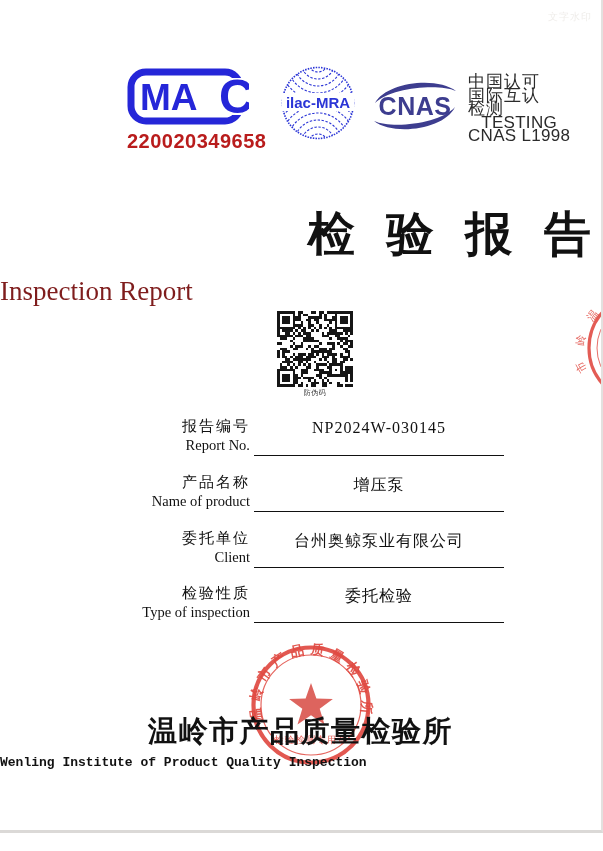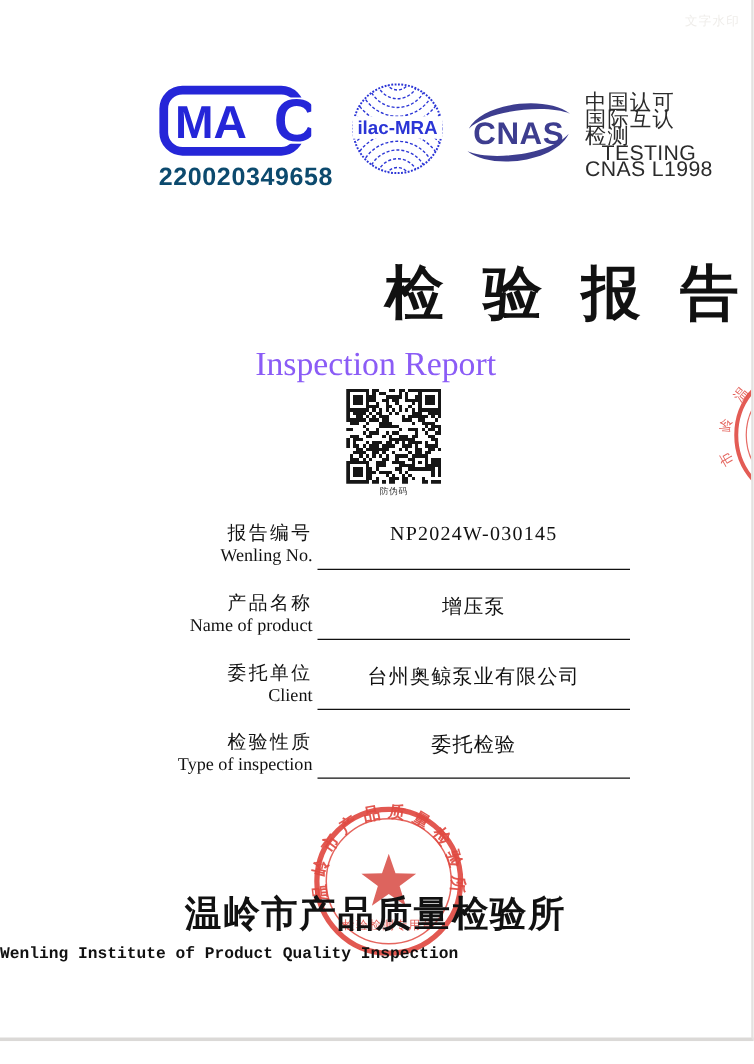--- a/index.html
+++ b/index.html
@@ -9,33 +9,33 @@
     position:relative; width:603px; height:833px; background:#ffffff;
     overflow:hidden; border-right:2px solid #e3e1df; border-bottom:3px solid #dbd9d7;
   }
   
   .watermark { position:absolute; top:10px; left:548px; font-size:10px; color:#efedea;
     font-family:"Liberation Sans",sans-serif; letter-spacing:1px; }
 
   
   .cma { position:absolute; left:127px; top:68px; width:122px; text-align:center; }
   .cma-number { font-family:"Liberation Sans",sans-serif; font-weight:bold; font-size:20px;
-    color:#0c4a6e; letter-spacing:0.5px; margin-top:1px; }
+    color:#b91c1c; letter-spacing:0.5px; margin-top:1px; }
   .ilac { position:absolute; left:281px; top:66px; width:74px; height:74px; }
   .cnas { position:absolute; left:371px; top:76px; width:88px; height:60px; }
   .accred { position:absolute; left:468px; top:75px; font-size:17px; line-height:13.5px;
     color:#2b2b2b; }
   .accred .zh { font-family:"Liberation Serif",serif; letter-spacing:1px; }
   .accred .en { font-family:"Liberation Sans",sans-serif; letter-spacing:0.3px;text-align:center; }
 
   
   .title-zh { position:absolute; top:203px; left:0; width:100%; text-align:right;
     font-size:47px; font-weight:bold; color:#111; letter-spacing:10px; }
-  .title-en { position:absolute; top:276px; left:0; width:100%; text-align:center;
-    font-size:27px; color:#8b5cf6; }
+  .title-en { position:absolute; top:276px; left:0; width:100%; 
+    font-size:27px; color:#7f1d1d; }
 
   
   .qr-wrap { position:absolute; left:277px; top:311px; width:76px; text-align:center; }
   .qr-wrap svg { width:76px; height:76px; display:block; }
   .qr-caption { font-size:7px; color:#333; margin-top:1px; letter-spacing:0.5px;
     font-family:"Liberation Sans",sans-serif; }
 
   
   .field { position:absolute; left:130px; width:378px; height:44px; }
   .f1 { top:417px; } .f2 { top:473px; } .f3 { top:529px; } .f4 { top:584px; }
@@ -565,21 +565,21 @@
         <rect x="26" y="28" width="1" height="1" fill="#161616"></rect>
         <rect x="27" y="28" width="1" height="1" fill="#161616"></rect>
         <rect x="28" y="28" width="1" height="1" fill="#161616"></rect>
       </svg>
     <div class="qr-caption">防伪码</div>
   </div>
 
   <div class="field f1">
     <div class="labels">
       <div class="label-zh">报告编号</div>
-      <div class="label-en">Wenling No.</div>
+      <div class="label-en">Report No.</div>
     </div>
     <div class="value-line">
       <span class="value">NP2024W-030145</span>
     </div>
   </div>
   <div class="field f2">
     <div class="labels">
       <div class="label-zh">产品名称</div>
       <div class="label-en">Name of product</div>
     </div>

